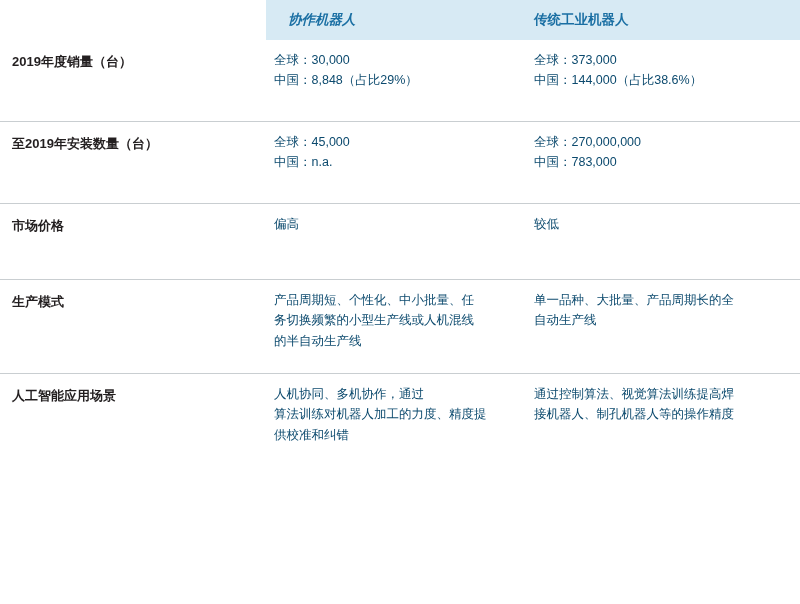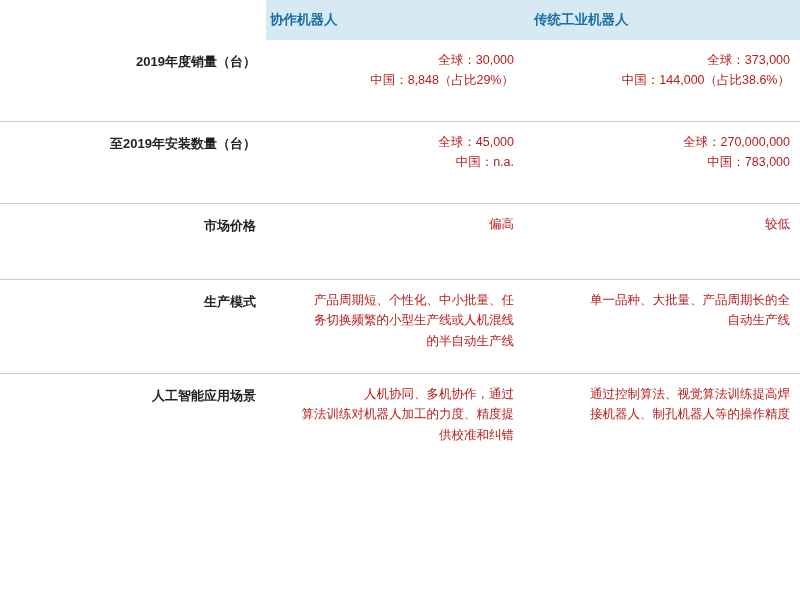--- a/index.html
+++ b/index.html
@@ -40,52 +40,52 @@
     text-align: left;
     padding: 11px 10px 11px 10px;
     vertical-align: middle;
     height: 18px;
     border: none;
   }
   thead th.blank-head {
     background: #ffffff;
   }
   thead th.head-cobot {
-    padding-left: 4px;
+    padding-left: 22px;
+    font-style: italic;
   }
   thead th.head-industrial {
     padding-left: 10px;
   }
 
   tbody tr {
     border-top: 1px solid #c9ced1;
   }
   tbody tr:first-child {
     border-top: none;
   }
 
   tbody td {
     vertical-align: top;
     font-size: 12.5px;
     line-height: 1.62;
     padding: 10px 10px 12px 10px;
     border: none;
-    text-align: right;
   }
 
   td.label {
     font-weight: bold;
     font-size: 13px;
     color: #231f20;
     padding-left: 12px;
     padding-top: 11px;
   }
 
   td.val {
-    color: #b91c1c;
+    color: #0c4a6e;
     padding-left: 8px;
   }
   td.val.second {
     padding-left: 10px;
   }
 
   
   tr[data-row="sales-2019"] td { height: 58px; }
   tr[data-row="growth-2019"] td { height: 58px; }
   tr[data-row="installed-2019"] td { height: 58px; }

